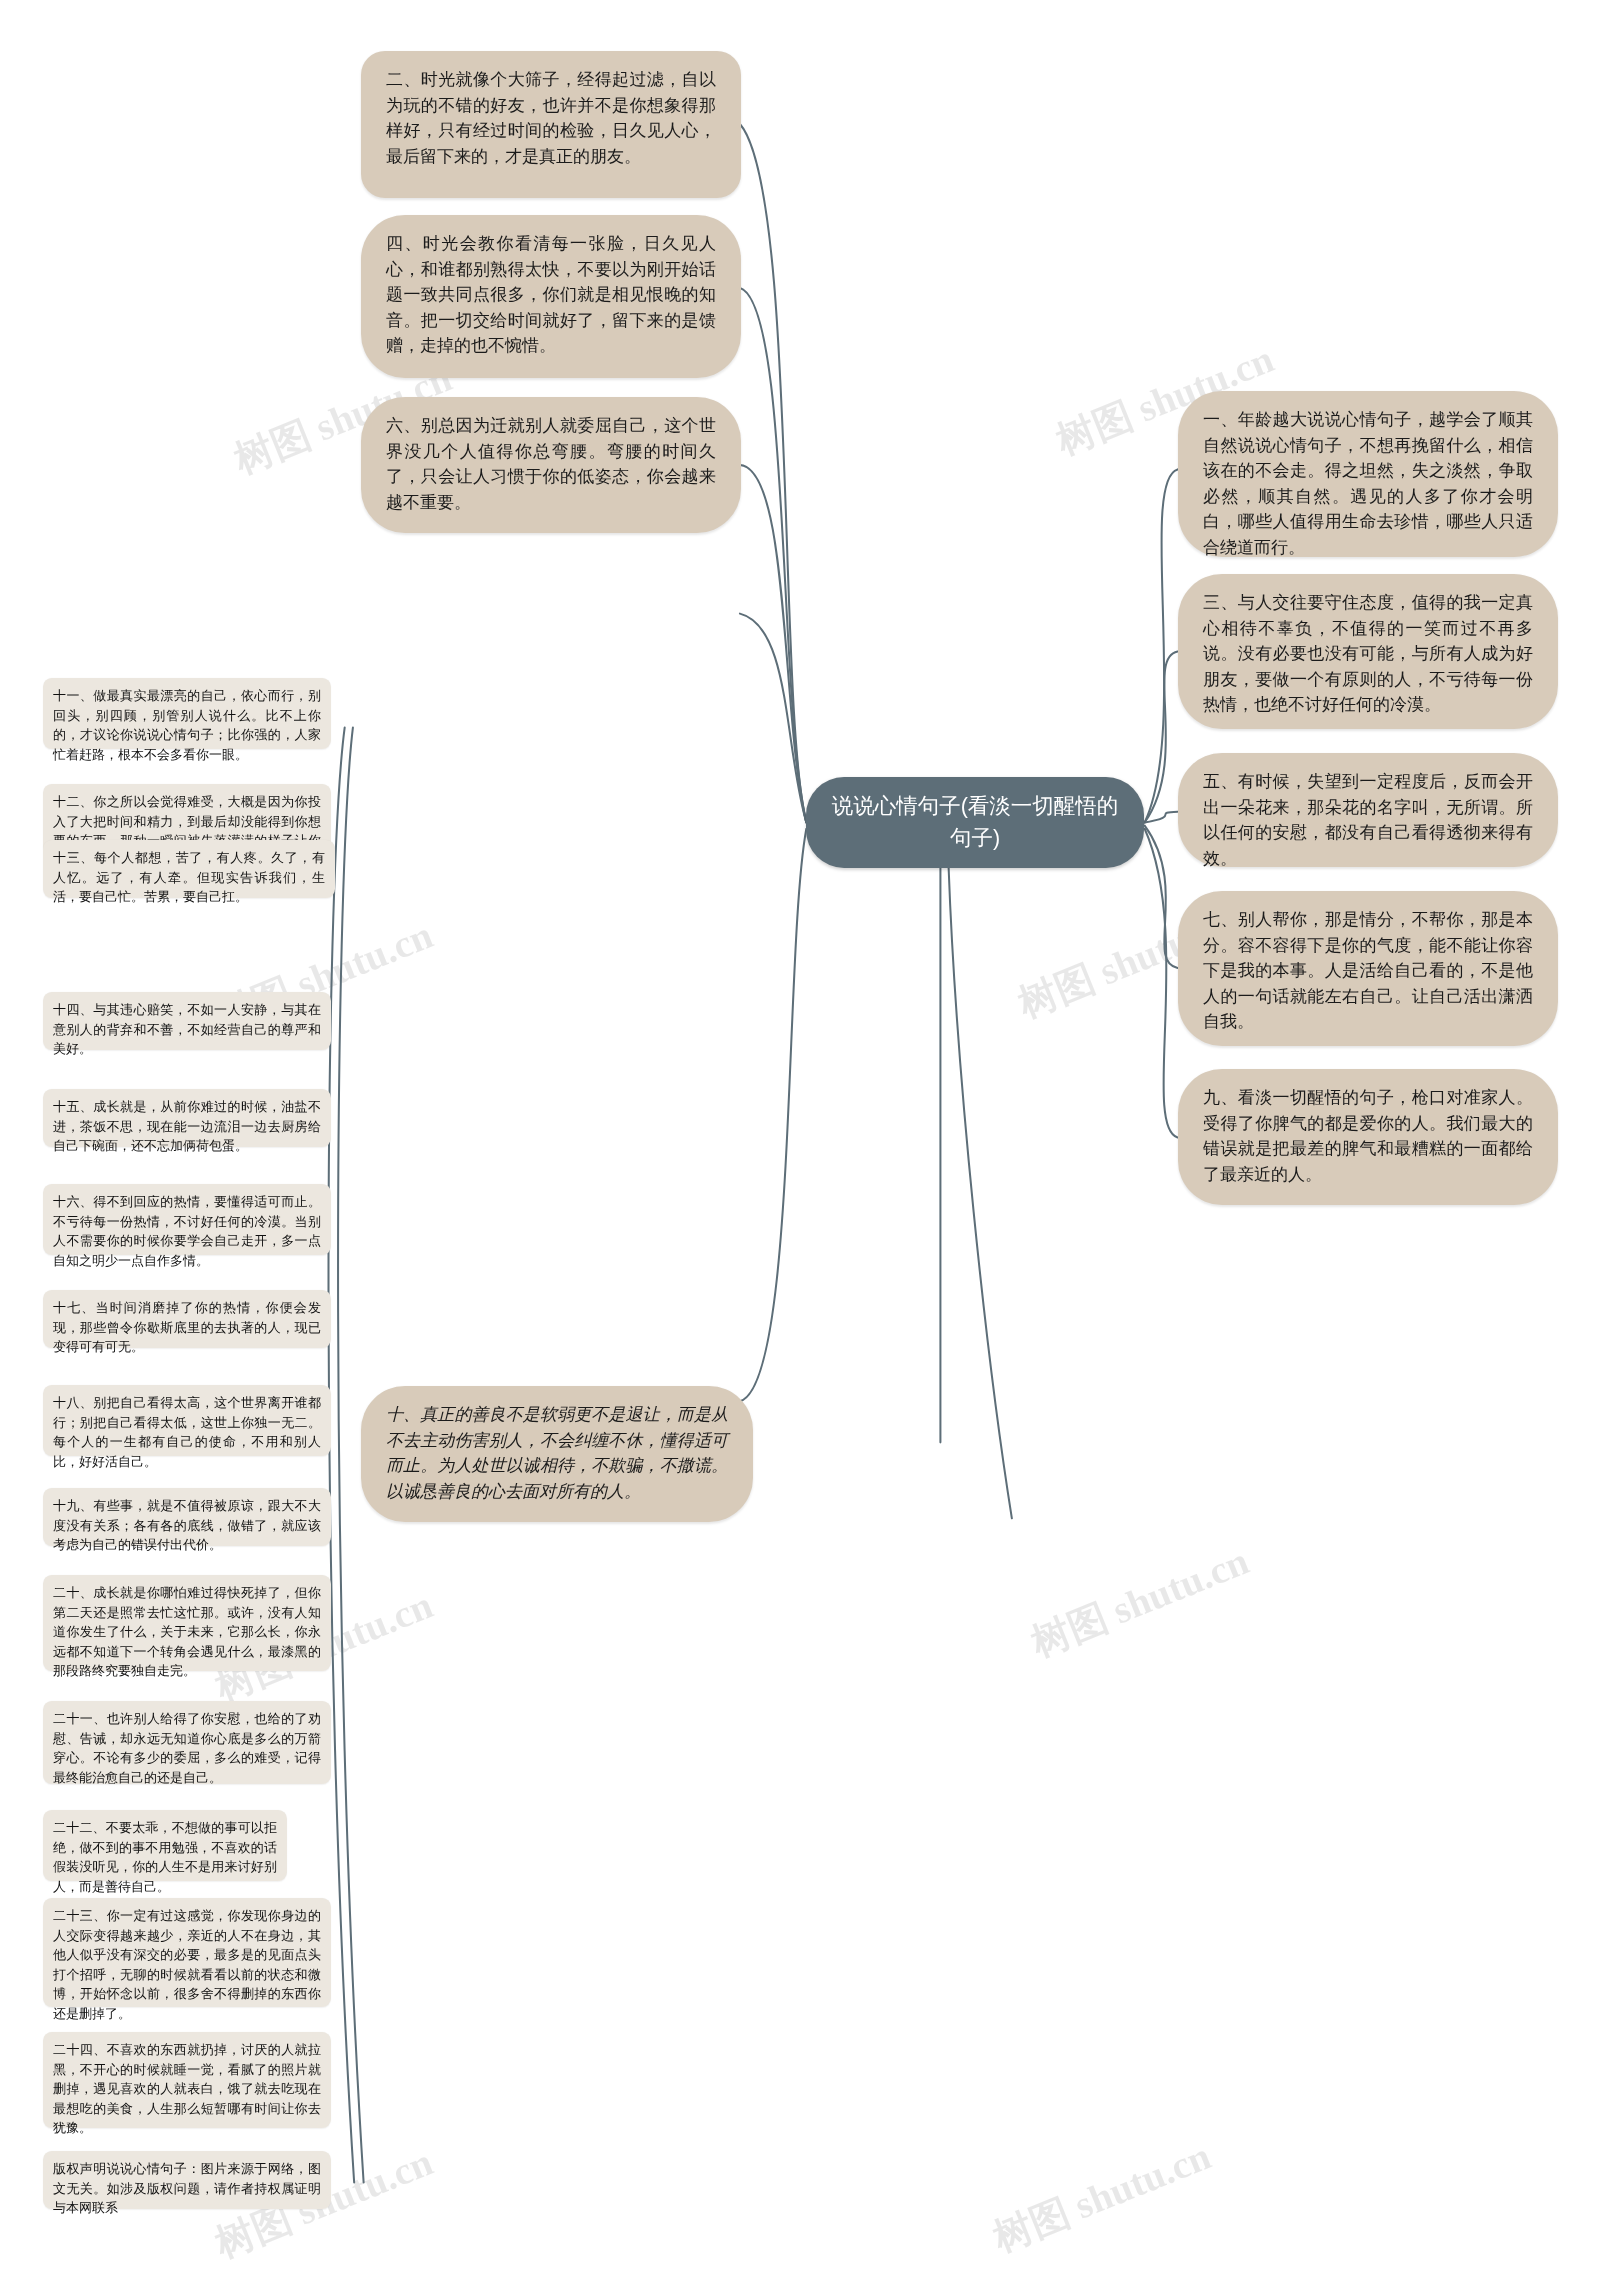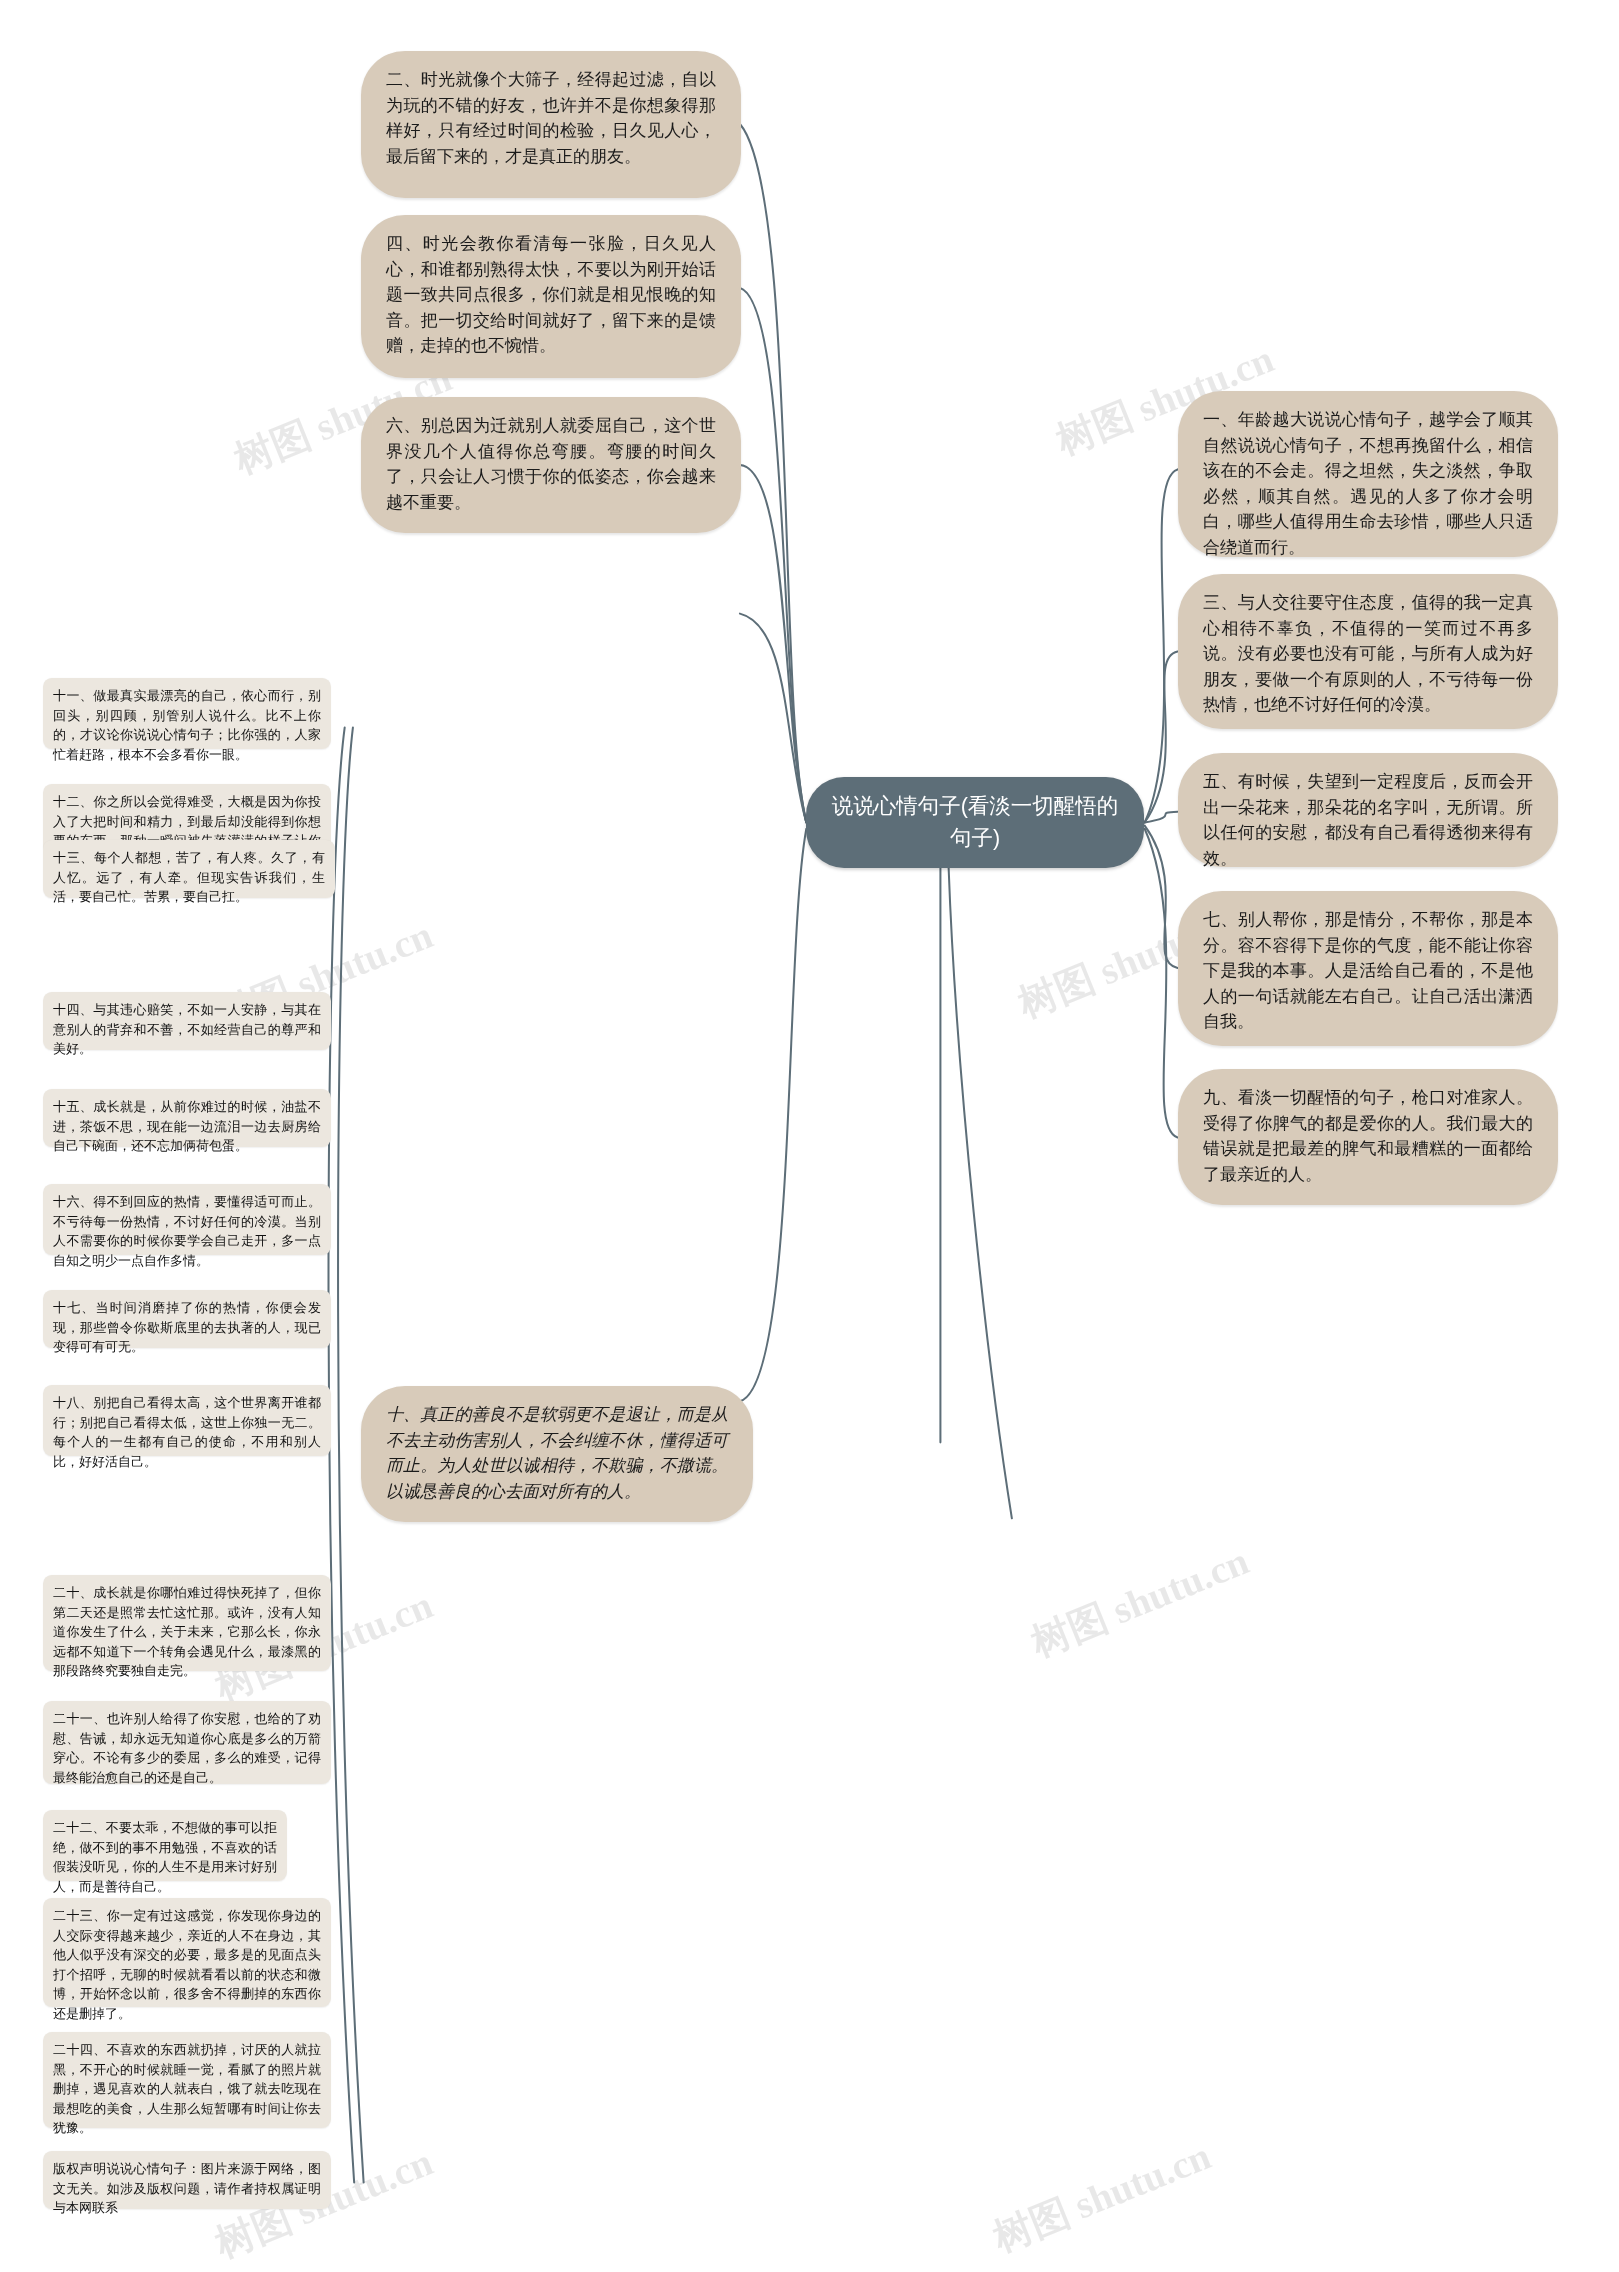--- a/index.html
+++ b/index.html
@@ -80,21 +80,21 @@
     <g fill="none" stroke="#5d6e78" stroke-width="3.2" stroke-linecap="round">
       <path d="M545,1150 C512,1400 505,2600 560,3450"></path>
       <path d="M558,1150 C528,1400 520,2600 575,3450"></path>
     </g>
   </svg>
 
   <div class="node root" style="left:806px;top:777px;width:338px;height:91px;">
     <span>说说心情句子(看淡一切醒悟的句子)</span>
   </div>
 
-  <div class="node bubble" style="left:361px;top:51px;width:380px;height:147px;">
+  <div class="node bubble" style="left:361px;top:51px;width:380px;height:147px;border-radius:24px;">
     <span>二、时光就像个大筛子，经得起过滤，自以为玩的不错的好友，也许并不是你想象得那样好，只有经过时间的检验，日久见人心，最后留下来的，才是真正的朋友。</span>
   </div>
 
   <div class="node bubble" style="left:361px;top:215px;width:380px;height:163px;">
     <span>四、时光会教你看清每一张脸，日久见人心，和谁都别熟得太快，不要以为刚开始话题一致共同点很多，你们就是相见恨晚的知音。把一切交给时间就好了，留下来的是馈赠，走掉的也不惋惜。</span>
   </div>
 
   <div class="node bubble" style="left:361px;top:397px;width:380px;height:136px;">
     <span>六、别总因为迁就别人就委屈自己，这个世界没几个人值得你总弯腰。弯腰的时间久了，只会让人习惯于你的低姿态，你会越来越不重要。</span>
   </div>
@@ -149,20 +149,23 @@
   </div>
 
   <div class="node leaf" style="left:43px;top:1290px;width:288px;height:58px;">
     <span>十七、当时间消磨掉了你的热情，你便会发现，那些曾令你歇斯底里的去执著的人，现已变得可有可无。</span>
   </div>
 
   <div class="node leaf" style="left:43px;top:1385px;width:288px;height:71px;">
     <span>十八、别把自己看得太高，这个世界离开谁都行；别把自己看得太低，这世上你独一无二。每个人的一生都有自己的使命，不用和别人比，好好活自己。</span>
   </div>
 
+  <div class="node leaf" style="left:43px;top:1488px;width:288px;height:58px;">
+    <span>十九、有些事，就是不值得被原谅，跟大不大度没有关系；各有各的底线，做错了，就应该考虑为自己的错误付出代价。</span>
+  </div>
 
   <div class="node leaf" style="left:43px;top:1575px;width:288px;height:96px;">
     <span>二十、成长就是你哪怕难过得快死掉了，但你第二天还是照常去忙这忙那。或许，没有人知道你发生了什么，关于未来，它那么长，你永远都不知道下一个转角会遇见什么，最漆黑的那段路终究要独自走完。</span>
   </div>
 
   <div class="node leaf" style="left:43px;top:1701px;width:288px;height:83px;">
     <span>二十一、也许别人给得了你安慰，也给的了劝慰、告诫，却永远无知道你心底是多么的万箭穿心。不论有多少的委屈，多么的难受，记得最终能治愈自己的还是自己。</span>
   </div>
 
   <div class="node leaf" style="left:43px;top:1810px;width:244px;height:71px;">

